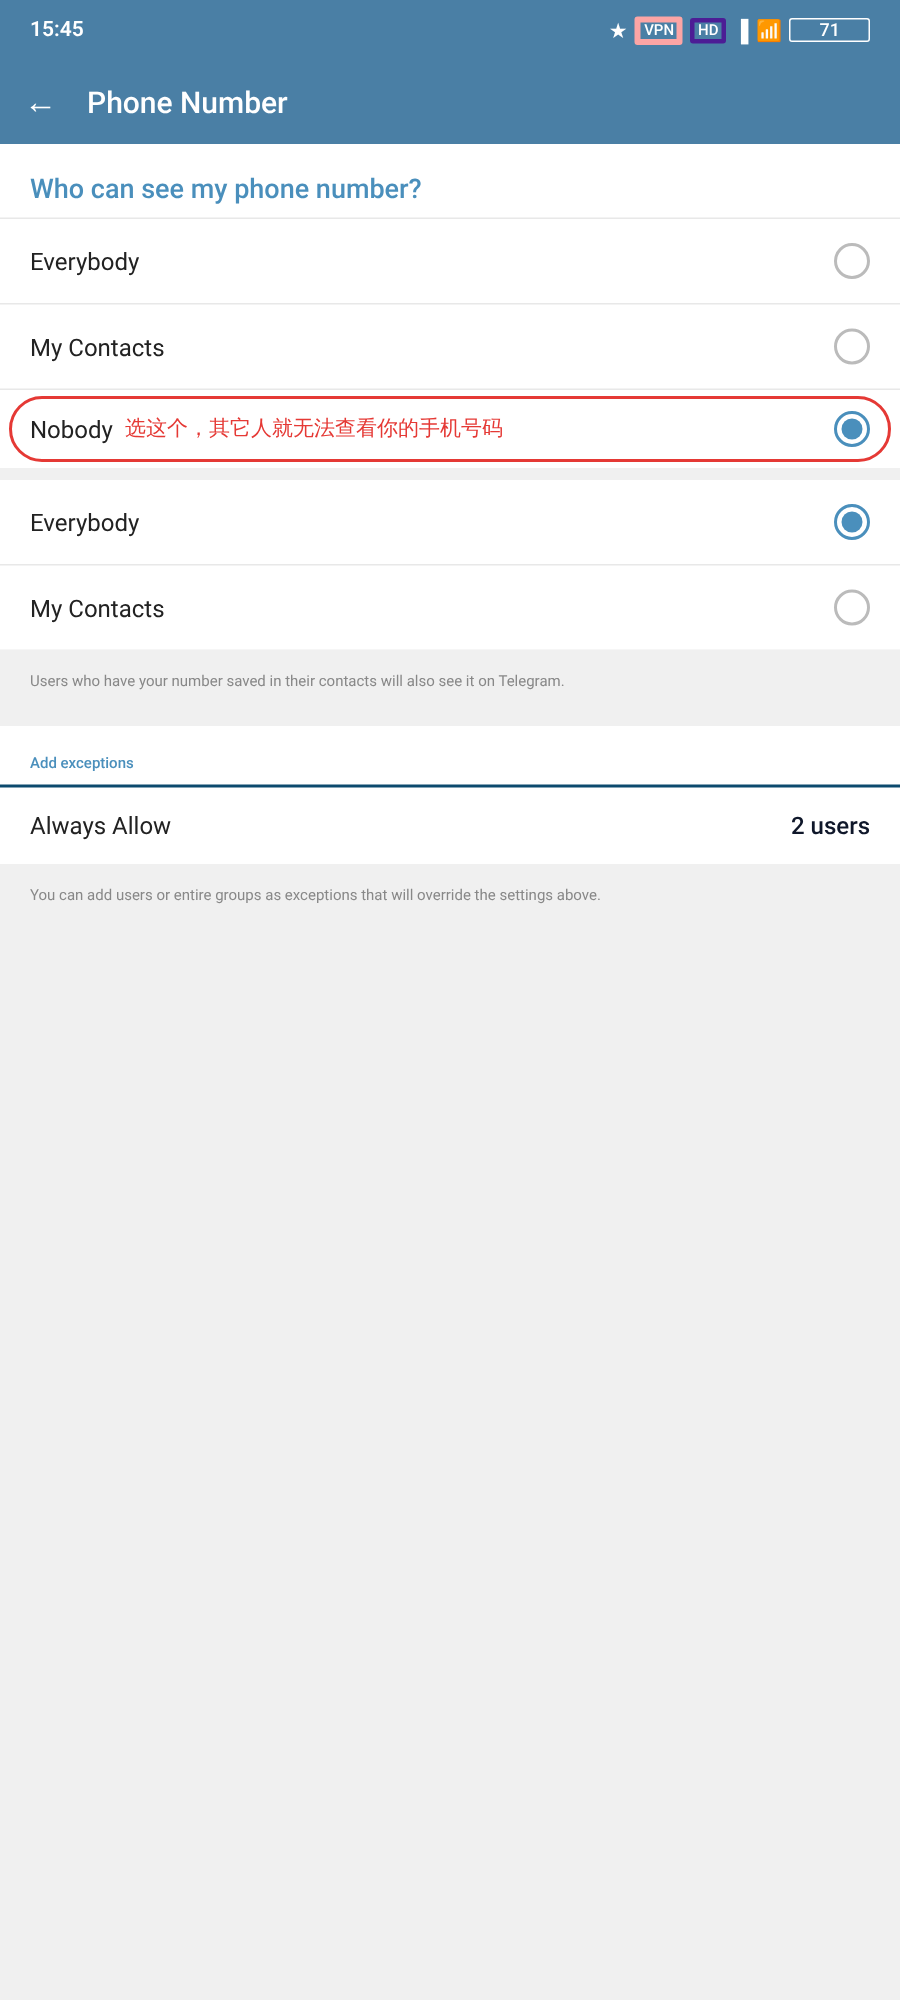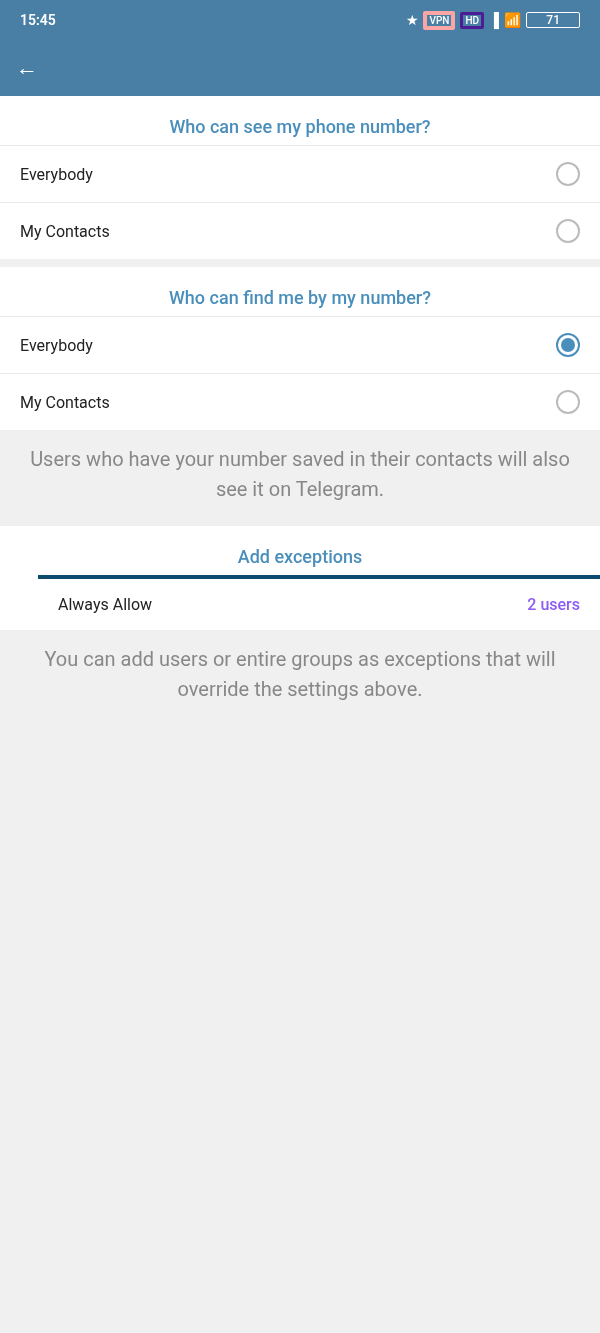--- a/index.html
+++ b/index.html
@@ -1,16 +1,16 @@
 <!DOCTYPE html>
 <html><head>
   <meta charset="utf-8">
   <meta name="viewport" content="width=600">
   <style>
-    * { margin: 0; padding: 0; box-sizing: border-box; text-align: center; }
+    * { margin: 0; padding: 0; box-sizing: border-box; }
     body {
       width: 600px;
       min-height: 1333px;
       font-family: 'Roboto', Arial, sans-serif;
       background: #f0f0f0;
       font-size: 16px;
     }
 
     
     .status-bar {
@@ -131,47 +131,46 @@
 
     .separator {
       height: 8px;
       background: #f0f0f0;
     }
 
     .info-box {
       background: #f0f0f0;
       padding: 14px 20px;
       color: #888;
-      font-size: 20px;
+      font-size: 10px;
       line-height: 1.5;
     }
 
     .always-allow-row {
       display: flex;
       align-items: center;
       justify-content: space-between;
       padding: 16px 20px;
       background: white;
-      border-top: 4px solid #0c4a6e;
-      margin-left: 38px;
+      border-top: 2px solid #0c4a6e;
     }
     .always-allow-label {
       font-size: 16px;
       color: #222;
     }
     .always-allow-count {
-      color: #8b5cf6;
+      color: #0f172a;
       font-size: 16px;
       font-weight: 500;
     }
 
     .add-exceptions-label {
       padding: 20px 20px 8px 20px;
       color: #4a8fbc;
-      font-size: 18px;
+      font-size: 10px;
       font-weight: 500;
       background: white;
       border-top: none;
     }
     .exceptions-card {
       background: white;
     }
 
     
     .section-label.find {
@@ -194,41 +193,49 @@
     <span style="font-size:14px;">▐</span>
 
     <span style="font-size:14px;">📶</span>
 
     <span style="font-size:12px; border:1px solid white; padding:0 19px; border-radius:2px;">71</span>
   </div>
 </div>
 
 <div class="header">
   <span class="header-back">←</span>
+  <span class="header-title">Phone Number</span>
 </div>
 
 <div class="white-card">
   <div class="section-label">Who can see my phone number?</div>
 
   <div class="radio-row">
     <span class="radio-label">Everybody</span>
     <div class="radio-circle"></div>
   </div>
 
   <div class="radio-row">
     <span class="radio-label">My Contacts</span>
     <div class="radio-circle"></div>
   </div>
 
+  <div class="nobody-annotation-wrapper">
+    <div class="nobody-oval"></div>
+    <div style="display:flex; align-items:center; flex:1; position:relative; z-index:1;">
+      <span class="radio-label">Nobody</span>
+      <span class="radio-annotation">选这个，其它人就无法查看你的手机号码</span>
+    </div>
+    <div class="radio-circle selected" style="position:relative; z-index:1;"></div>
+  </div>
 </div>
 
 <div class="separator"></div>
 
 <div class="white-card">
-  <div class="section-label find">Who can find me by my number?</div>
 
   <div class="radio-row">
     <span class="radio-label">Everybody</span>
     <div class="radio-circle selected"></div>
   </div>
 
   <div class="radio-row">
     <span class="radio-label">My Contacts</span>
     <div class="radio-circle"></div>
   </div>

